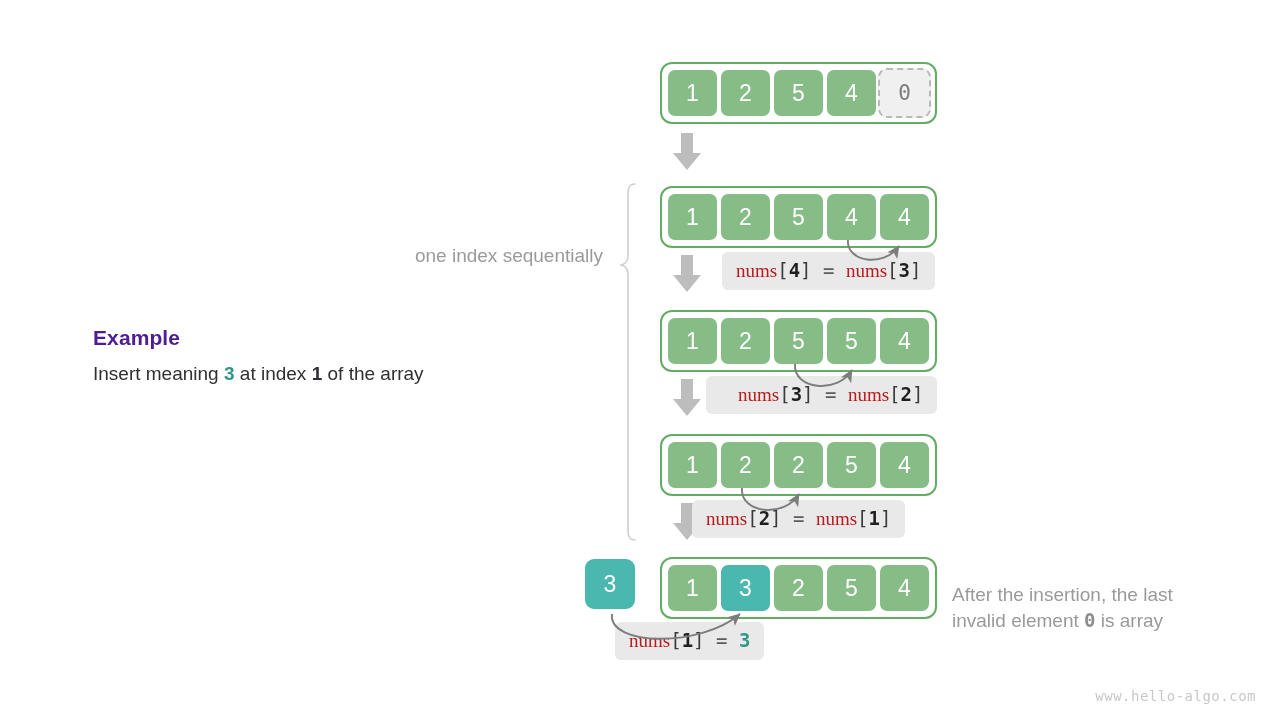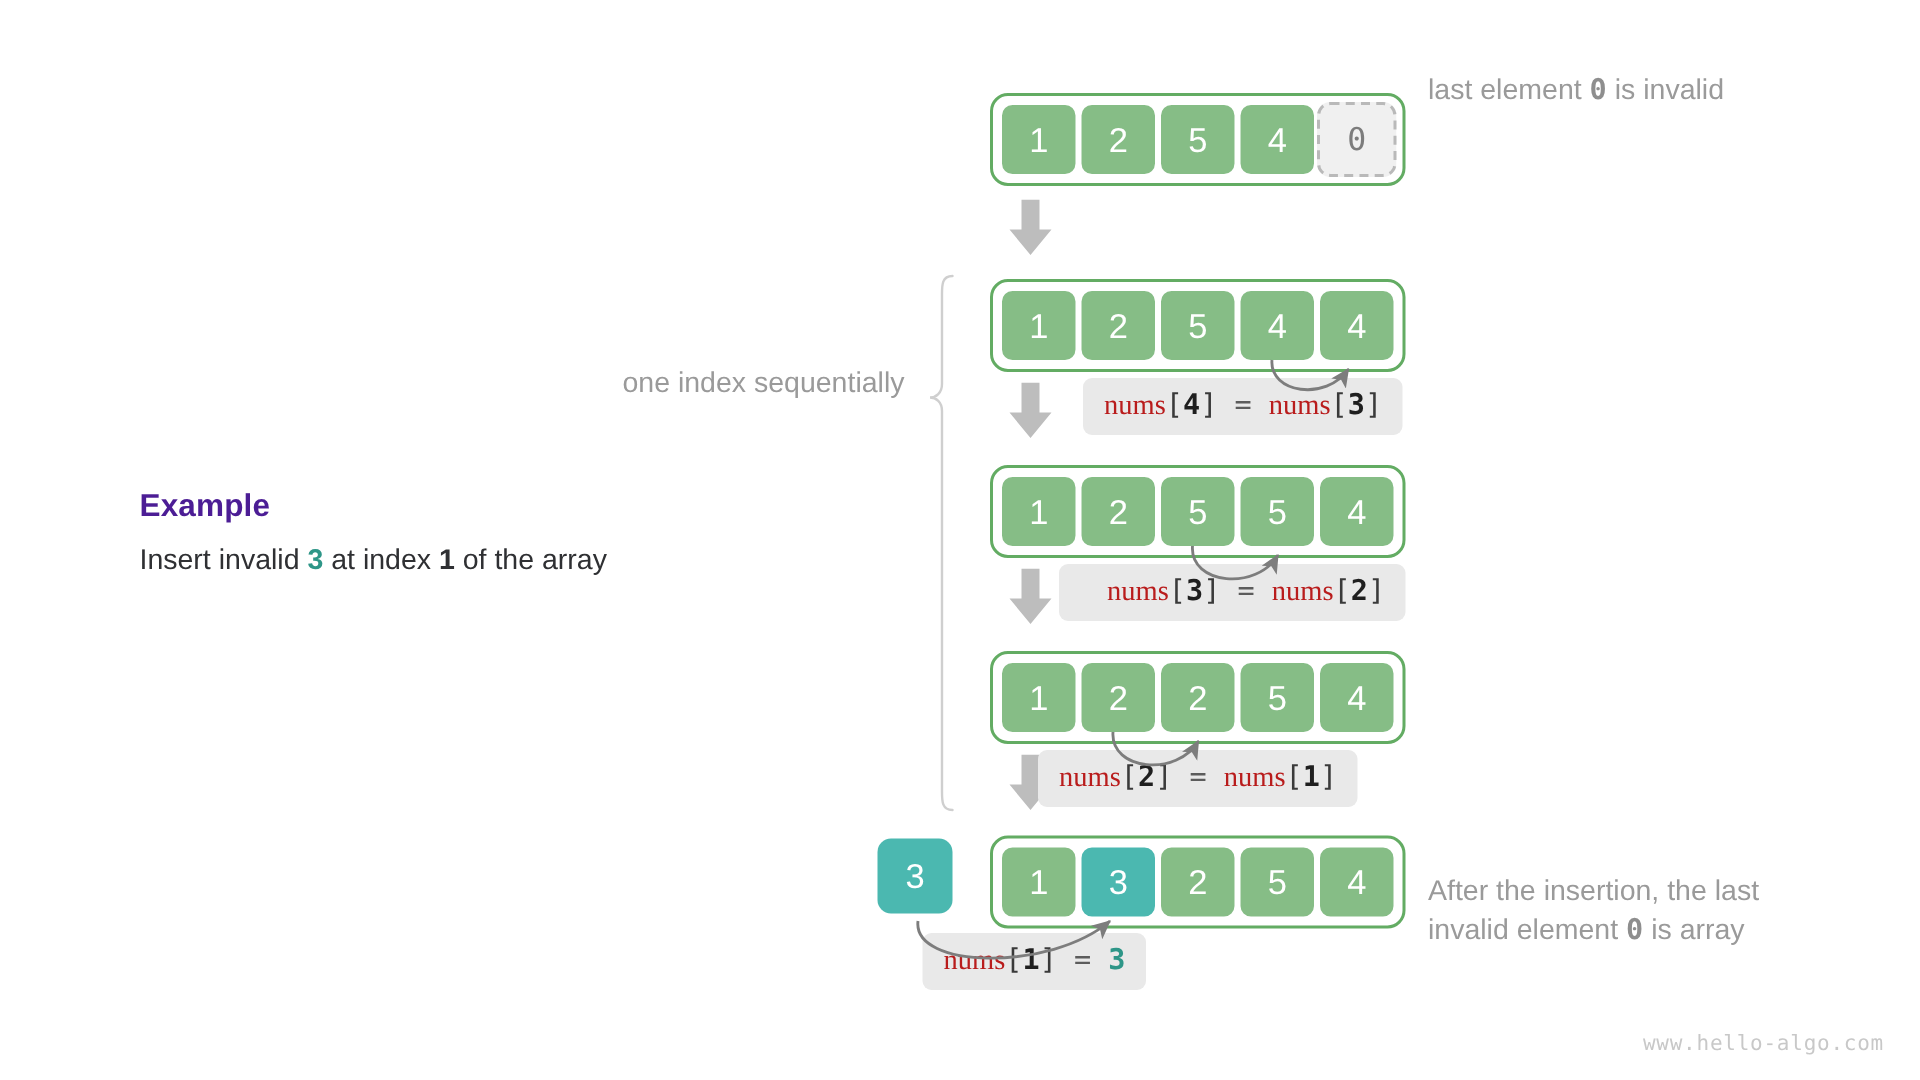--- a/index.html
+++ b/index.html
@@ -183,21 +183,21 @@
   }
 </style>
 </head>
 <body>
 
 <div class="stage">
 
   <div id="example-block">
     <div id="example-title">Example</div>
     <div id="example-desc">
-      <span>Insert invalid </span><span class="accent">3</span><span> at index </span><span class="strong">1</span><span> of the array</span>
+      <span>Insert meaning </span><span class="accent">3</span><span> at index </span><span class="strong">1</span><span> of the array</span>
     </div>
   </div>
 
   <div id="move-note">
     <div>one index sequentially</div>
   </div>
 
   <svg id="brace" viewBox="0 0 22 360" fill="none">
     <path d="M17 2 C10 2 10 8 10 14 L10 74 C10 80 6 83 2 83 C6 83 10 86 10 92 L10 346 C10 352 10 358 17 358" stroke="#cfcfcf" stroke-width="1.6" fill="none" stroke-linecap="round"></path>
   </svg>
@@ -258,21 +258,20 @@
       <div class="cell">5</div>
       <div class="cell">4</div>
     </div>
 
   <div class="code-chip" id="chip-0" style="left:722px; top:252px;"><span class="fn">nums</span><span class="br">[</span><span class="num">4</span><span class="br">]</span><span class="op">  =  </span><span class="fn">nums</span><span class="br">[</span><span class="num">3</span><span class="br">]</span></div>
   <div class="code-chip" id="chip-1" style="left:706px; top:376px;padding-left:32px;"><span class="fn">nums</span><span class="br">[</span><span class="num">3</span><span class="br">]</span><span class="op">  =  </span><span class="fn">nums</span><span class="br">[</span><span class="num">2</span><span class="br">]</span></div>
   <div class="code-chip" id="chip-2" style="left:692px; top:500px;"><span class="fn">nums</span><span class="br">[</span><span class="num">2</span><span class="br">]</span><span class="op">  =  </span><span class="fn">nums</span><span class="br">[</span><span class="num">1</span><span class="br">]</span></div>
   <div class="code-chip" id="chip-3" style="left:615px; top:622px;"><span class="fn">nums</span><span class="br">[</span><span class="num">1</span><span class="br">]</span><span class="op">  =  </span><span class="tealnum">3</span></div>
 
   <div class="note-right" style="left:952px; top:48px;">
-    <div><span>last element </span><span class="mono0">0</span><span> is invalid</span></div>
   </div>
 
   <div class="note-right" style="left:952px; top:558px;margin-top:24px;">
     <div>After the insertion, the last</div>
     <div><span>invalid element </span><span class="mono0">0</span><span> is array</span></div>
   </div>
 
   <svg id="curves" viewBox="0 0 1280 720">
     <defs>
       <marker id="ah" markerWidth="9" markerHeight="9" refX="6.2" refY="3.1" orient="auto" markerUnits="strokeWidth">

